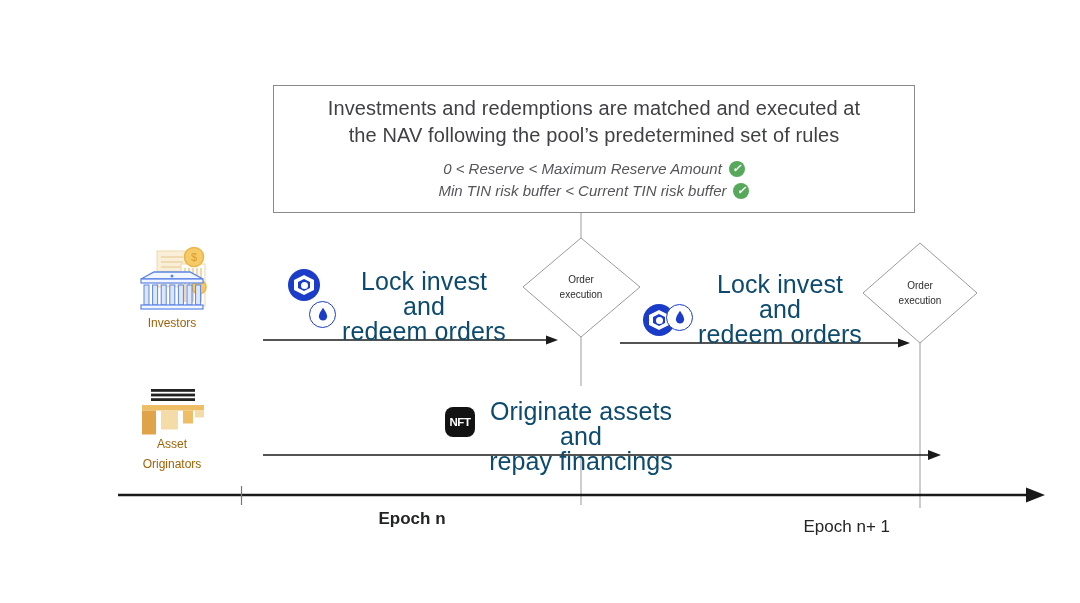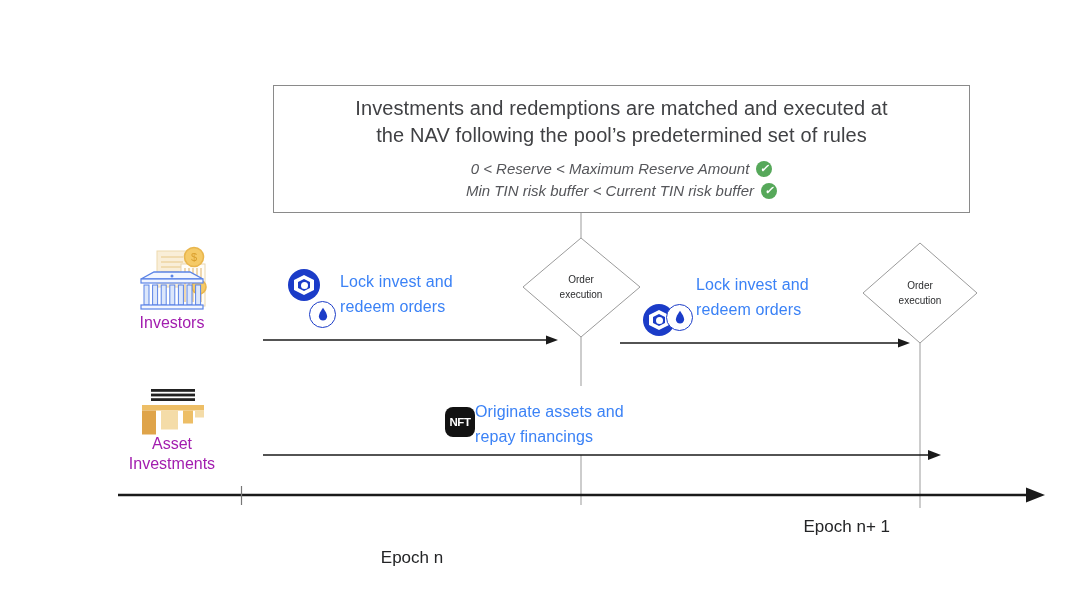--- a/index.html
+++ b/index.html
@@ -5,35 +5,35 @@
   html,body{margin:0;padding:0;background:#fff;}
   #canvas{
     position:relative;width:1080px;height:603px;background:#ffffff;overflow:hidden;
     font-family:"Liberation Sans", sans-serif;color:#2d2e30;
   }
   .abs{position:absolute;}
   
   #overlay{position:absolute;left:0;top:0;width:1080px;height:603px;}
   
   .info-box{
-    left:273px;top:85px;width:697px;height:128px;
+    left:273px;top:85px;width:642px;height:128px;
     border:1px solid #8a8a8a;background:#fff;box-sizing:border-box;
     display:flex;flex-direction:column;align-items:center;padding-top:9px;
   }
   .info-title{font-size:20px;line-height:27px;color:#404144;text-align:center;letter-spacing:.1px;}
   .constraints{margin-top:9px;display:flex;flex-direction:column;align-items:center;gap:1px;font-style:italic;}
   .constraint-row{display:flex;align-items:center;gap:7px;font-size:15px;line-height:21px;color:#55565a;}
   .check-badge{
     width:16px;height:16px;border-radius:50%;background:#56a85a;color:#fff;
     display:flex;align-items:center;justify-content:center;font-size:11px;font-weight:bold;line-height:1;
   }
   
-  .actor-label{font-size:16px;line-height:20px;color:#a21caf;text-align:center;}
+  .actor-label{font-size:12px;line-height:20px;color:#a16207;text-align:center;}
   
-  .flow-text{font-size:16px;line-height:25px;color:#3b82f6;text-align:left;letter-spacing:.1px;}
+  .flow-text{font-size:25px;line-height:25px;color:#0c4a6e;text-align:center;letter-spacing:.1px;}
   .cfg-icon{width:32px;height:32px;border-radius:50%;background:#1b3cc8;position:relative;}
   .cfg-hex{position:absolute;inset:6px;background:#fff;
     clip-path:polygon(50% 0%,100% 25%,100% 75%,50% 100%,0% 75%,0% 25%);}
   .cfg-hex-inner{position:absolute;inset:10px;background:#1b3cc8;
     clip-path:polygon(50% 0%,100% 25%,100% 75%,50% 100%,0% 75%,0% 25%);}
   .cfg-dot{position:absolute;left:12.5px;top:12.5px;width:7px;height:7px;border-radius:50%;background:#fff;}
   .tin-icon{width:27px;height:27px;border-radius:50%;background:#fff;border:1.8px solid #1b3cc8;
     box-sizing:border-box;display:flex;align-items:center;justify-content:center;}
   
   .diamond-label{font-size:10px;line-height:15px;color:#2b2c2e;text-align:center;}
@@ -126,21 +126,21 @@
     <rect x="13" y="5.6" width="44" height="2.8" fill="#222222"></rect>
     <rect x="13" y="10.2" width="44" height="2.8" fill="#222222"></rect>
     <rect x="4" y="17" width="62" height="5.5" fill="#edbe66"></rect>
     <rect x="4" y="22.5" width="14" height="24" fill="#dfa44a"></rect>
     <rect x="23" y="22.5" width="17" height="19" fill="#f4dca8"></rect>
     <rect x="45" y="22.5" width="10" height="13" fill="#edbe66"></rect>
     <rect x="57" y="22.5" width="9" height="7" fill="#f4dca8"></rect>
   </svg>
   <div class="abs actor-label" style="left:122px;top:434px;width:100px;">
     <div>Asset</div>
-    <div>Investments</div>
+    <div>Originators</div>
   </div>
 
   <div class="abs cfg-icon" style="left:288px;top:269px;">
     <div class="cfg-hex"></div>
     <div class="cfg-hex-inner"></div>
     <div class="cfg-dot"></div>
   </div>
   <div class="abs tin-icon" style="left:309px;top:301px;">
     <svg width="12" height="15" viewBox="0 0 16 20" xmlns="http://www.w3.org/2000/svg">
       <path d="M8 1 C8 1 2.5 8.5 2.5 12.5 a5.5 5.5 0 0 0 11 0 C13.5 8.5 8 1 8 1 Z" fill="#1b3cc8"></path>
@@ -174,16 +174,16 @@
     <div>Order</div>
     <div>execution</div>
   </div>
 
   <div class="abs nft-badge" style="left:437px;top:407px;">NFT</div>
   <div class="abs flow-text" style="left:475px;top:399px;width:212px;">
     <div>Originate assets and</div>
     <div>repay financings</div>
   </div>
 
-  <div class="abs axis-label" style="left:357px;top:546px;width:110px;">Epoch n</div>
+  <div class="abs axis-label" style="left:357px;top:507px;width:110px;font-weight:bold;">Epoch n</div>
   <div class="abs axis-label" style="left:740px;top:515px;width:150px;text-align:right;">Epoch n+ 1</div>
 
 </div>
 
 </body></html>

